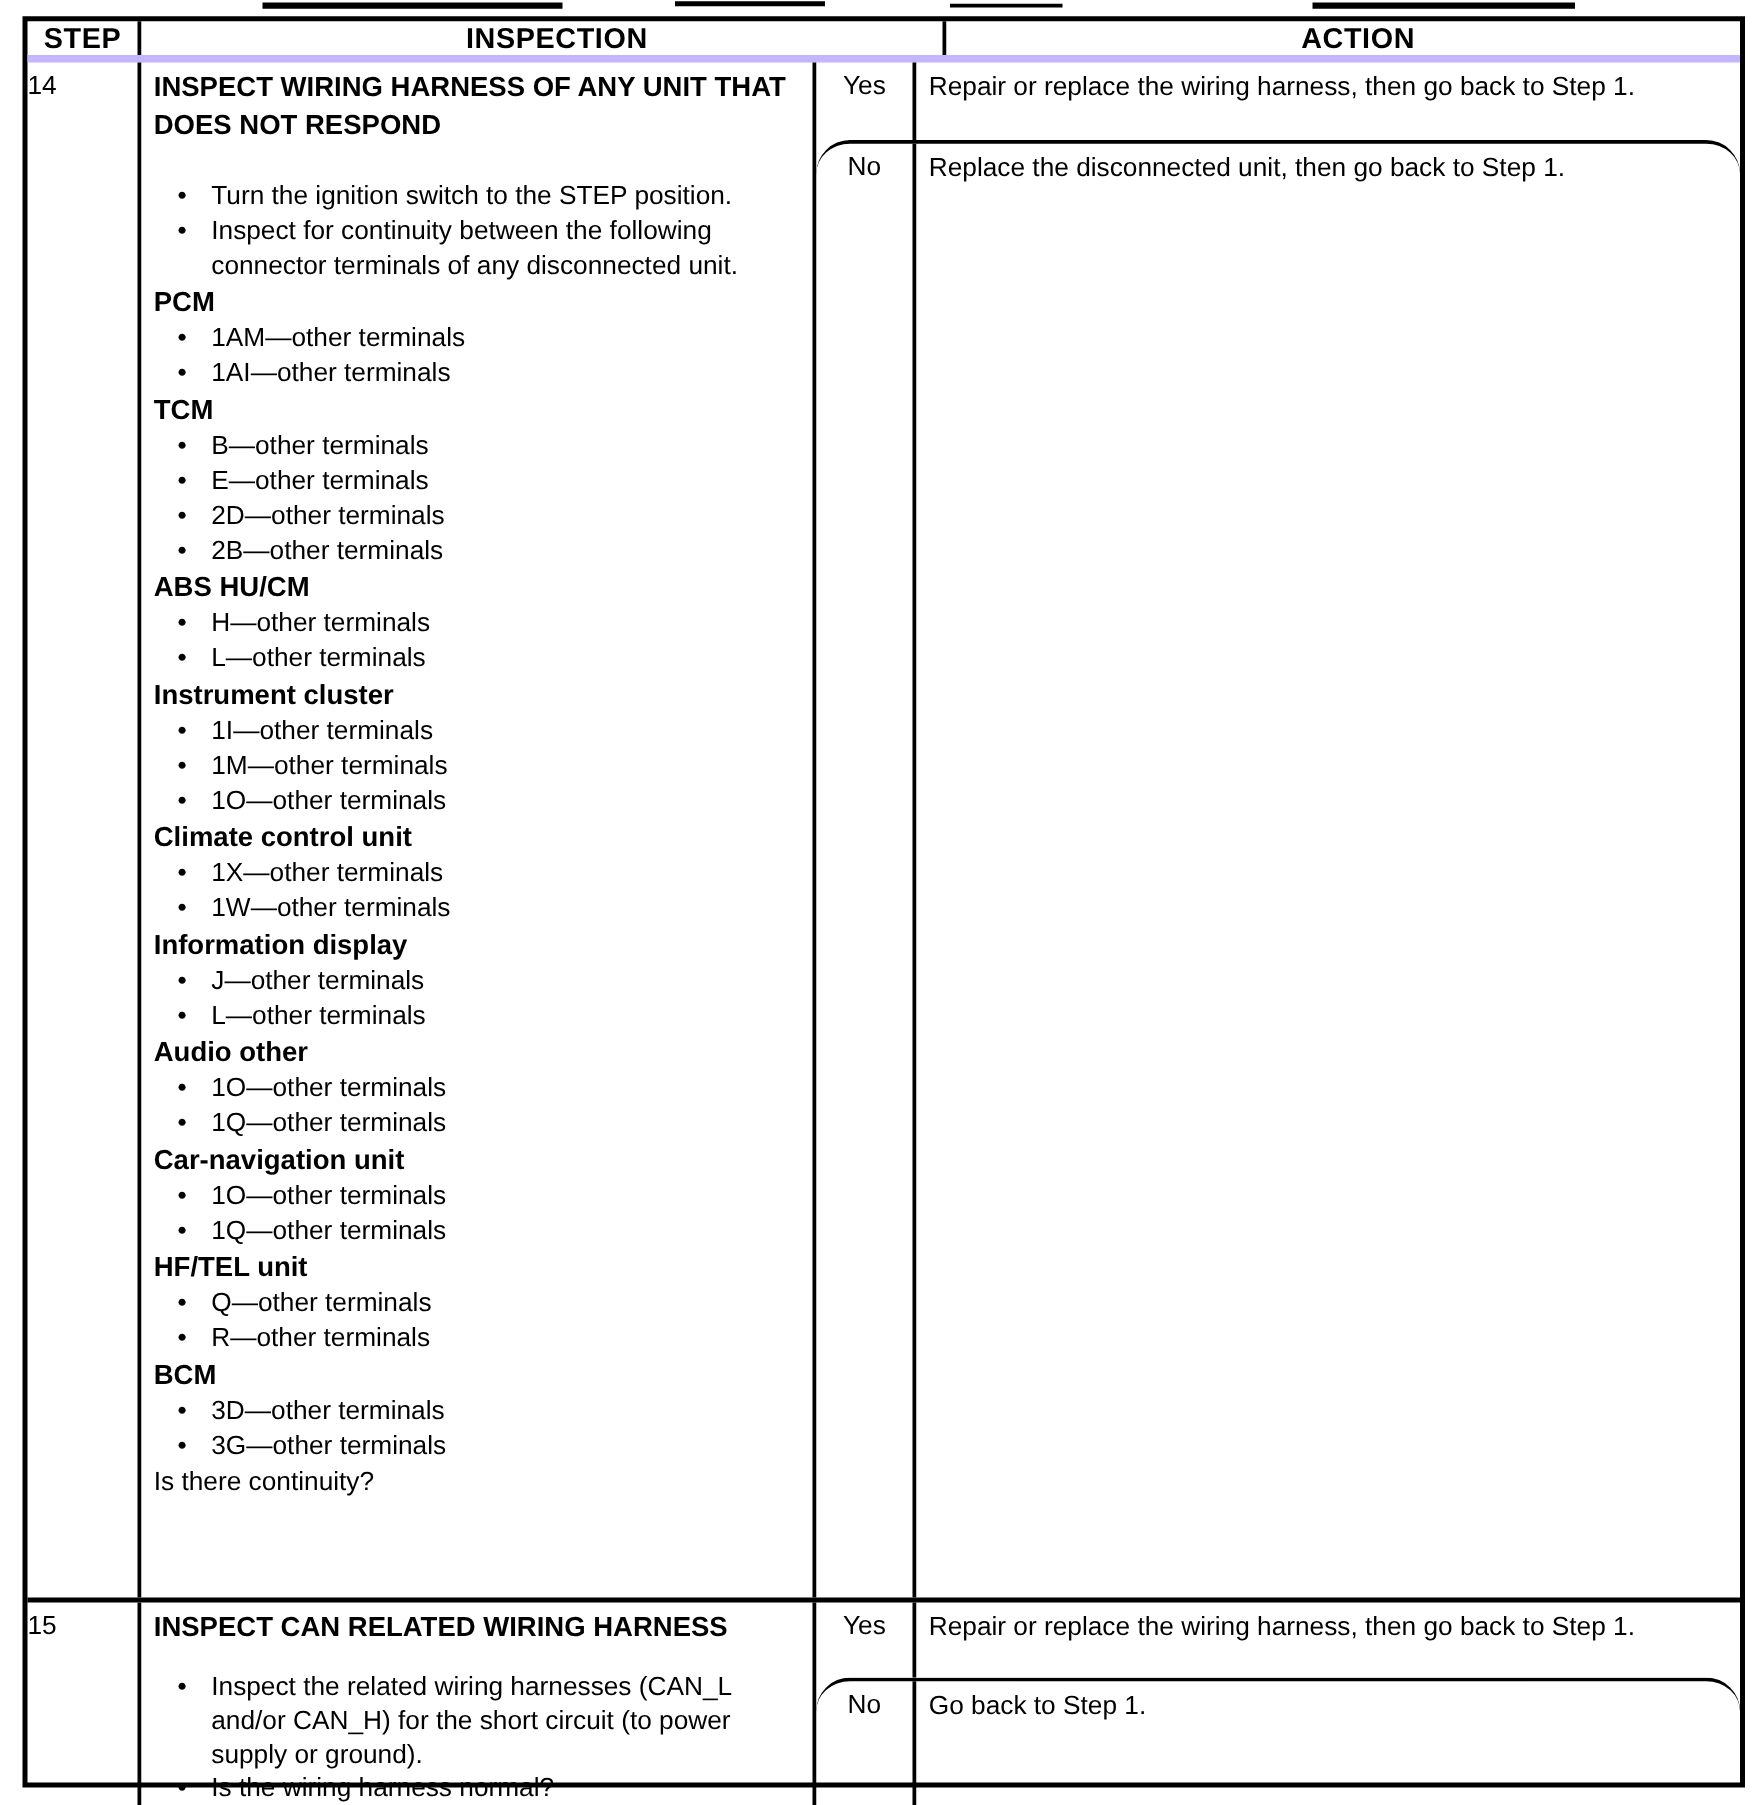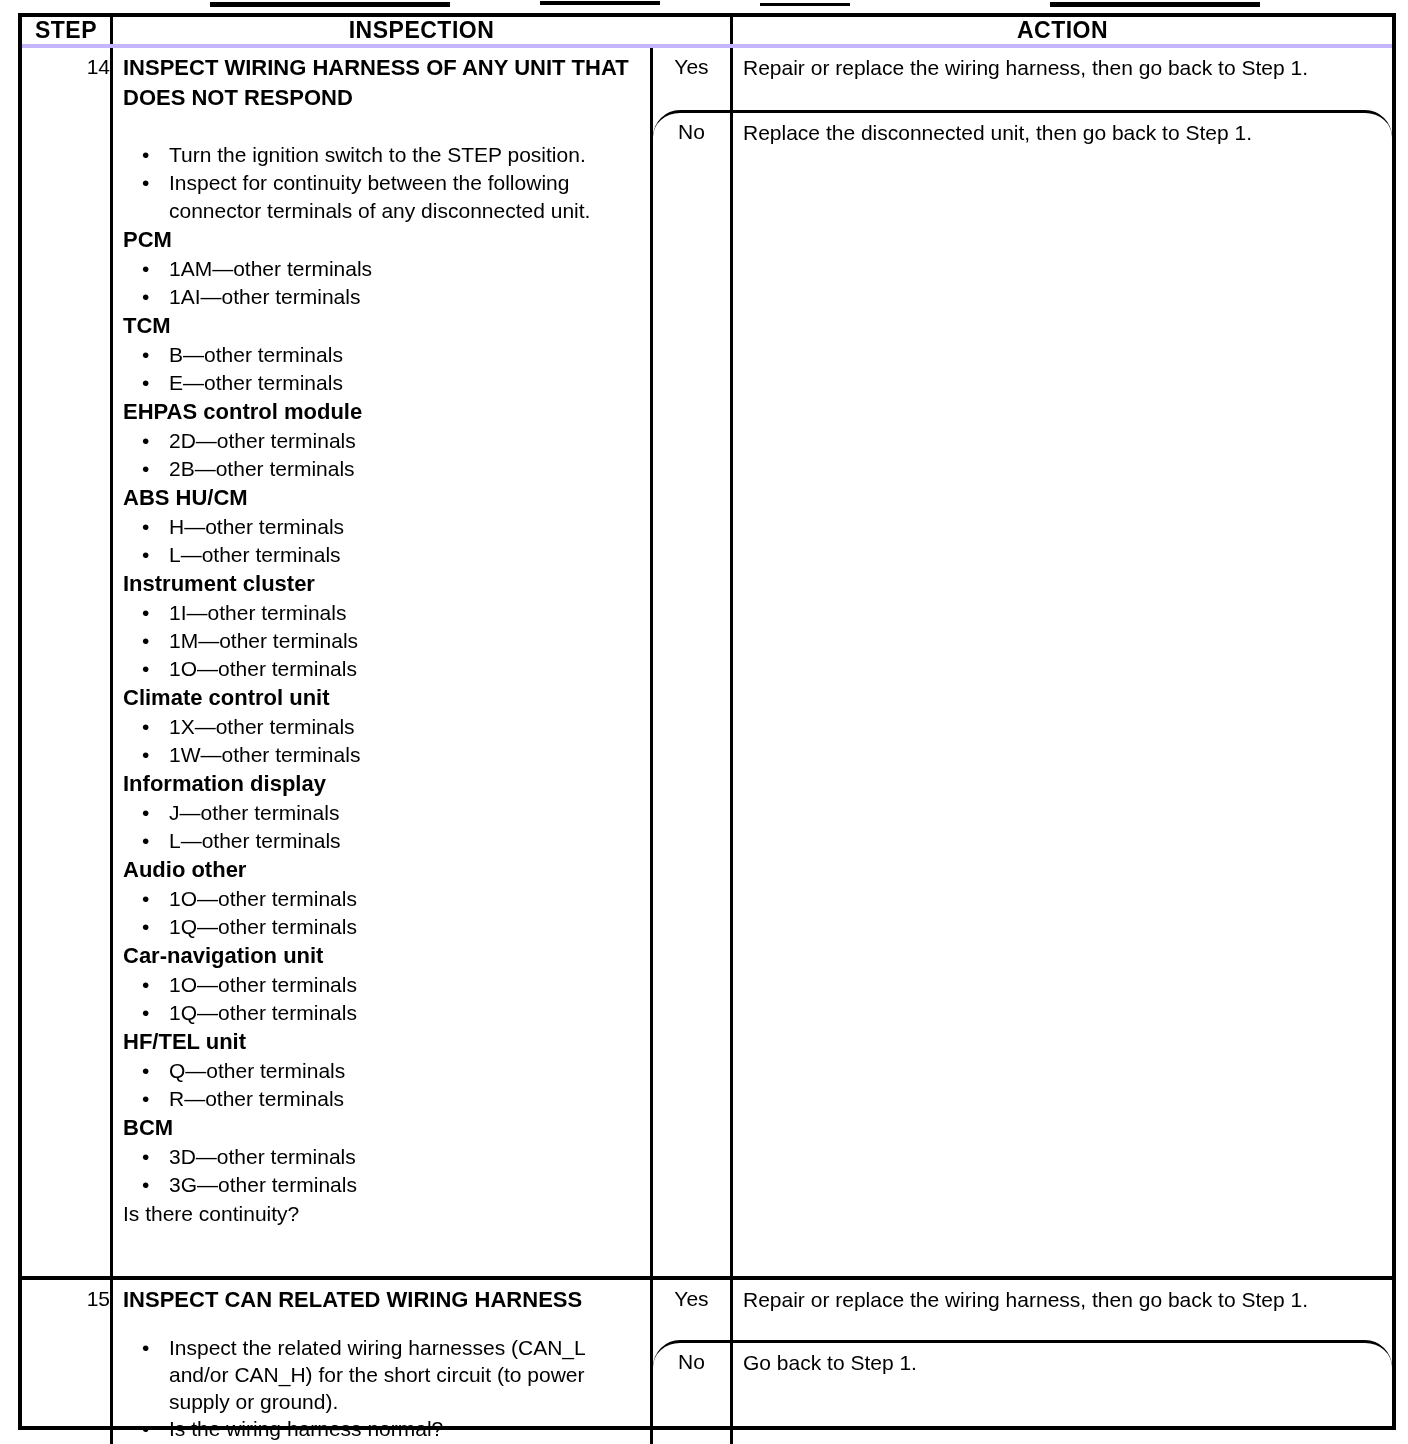--- a/index.html
+++ b/index.html
@@ -25,38 +25,39 @@
     width: 1378px; height: 1417px;
     border: 4px solid #000;
     background: #fff;
     display: flex; flex-direction: column;
   }
 
   .hdr {
     display: grid;
     grid-template-columns: 91px 620px 1fr;
     height: 42px; flex: 0 0 30px;
-    border-bottom: 4px solid #c4b5fd;
+    border-bottom: 6px solid #c4b5fd;
+    gap: 24px;
   }
   .hdr-cell {
     display: flex; align-items: center; justify-content: center;
     font-weight: bold; font-size: 23px; letter-spacing: 0.5px;
   }
   .hdr-cell.b-r { border-right: 3px solid #000; }
 
   .row {
     display: grid;
     grid-template-columns: 91px 540px 1fr;
   }
   .row-14 { height: 1232px; flex: 0 0 1232px; border-bottom: 4px solid #000; }
   .row-15 { flex: 1 1 auto; }
 
   .step-cell {
     border-right: 3px solid #000;
-    text-align: right;
+    text-align: left;
     font-size: 21px;
     padding-top: 7px;
   }
   .insp-cell {
     border-right: 3px solid #000;
     padding: 5px 6px 4px 10px;
     font-size: 21px;
     line-height: 28px;
     overflow: hidden;
   }
@@ -141,21 +142,20 @@
           <li>1AM—other terminals</li>
           <li>1AI—other terminals</li>
         </ul>
 
         <div class="sec-name">TCM</div>
         <ul class="blist">
           <li>B—other terminals</li>
           <li>E—other terminals</li>
         </ul>
 
-        <div class="sec-name">EHPAS control module</div>
         <ul class="blist">
           <li>2D—other terminals</li>
           <li>2B—other terminals</li>
         </ul>
 
         <div class="sec-name">ABS HU/CM</div>
         <ul class="blist">
           <li>H—other terminals</li>
           <li>L—other terminals</li>
         </ul>

